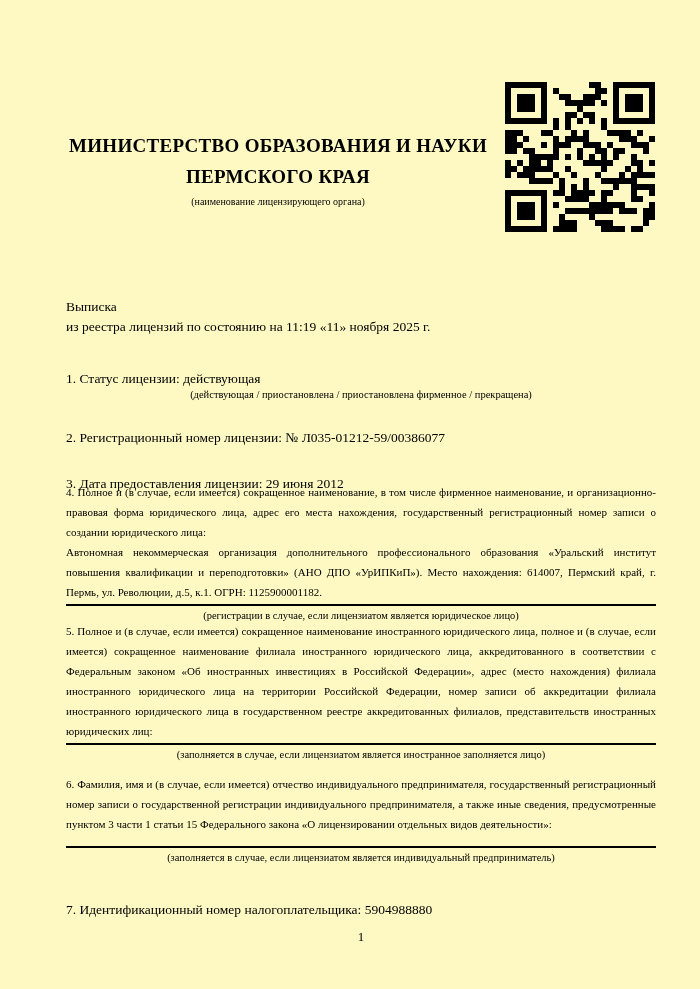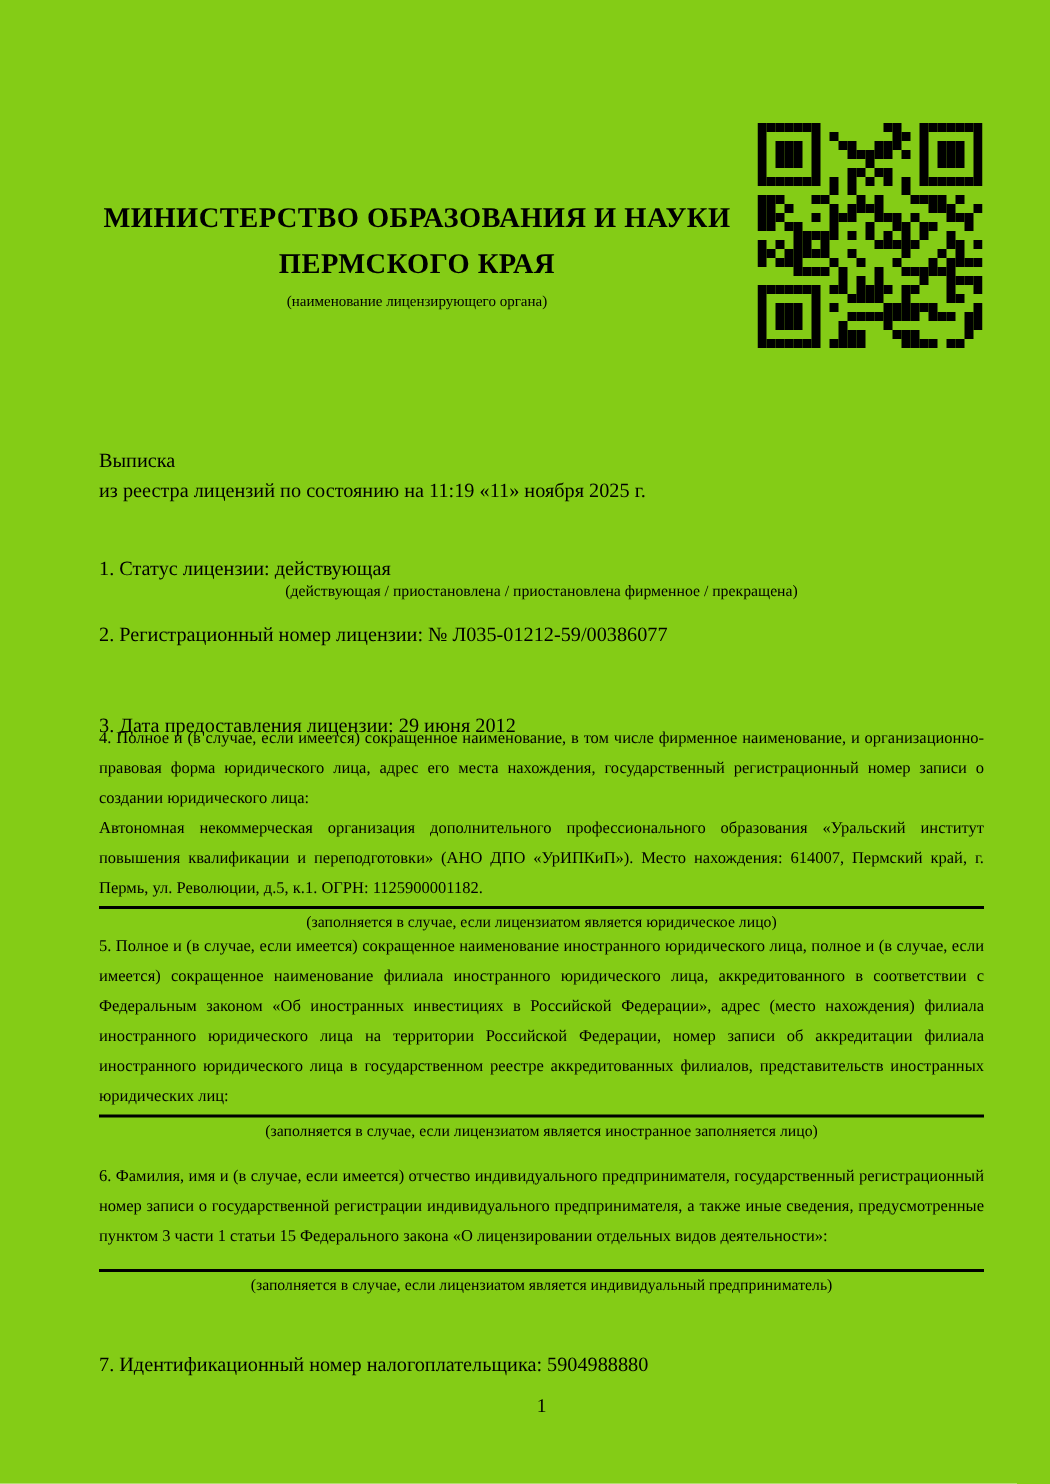--- a/index.html
+++ b/index.html
@@ -5,21 +5,21 @@
   * { margin: 0; padding: 0; box-sizing: border-box; }
   html, body { background: #ffffff; }
   body {
     width: 700px;
     height: 989px;
     position: relative;
     font-family: "Liberation Serif", serif;
     color: #000;
     overflow: hidden;
   }
-  .page { position: absolute; inset: 0; background: #84cc16; }
+  .page { position: absolute; inset: 0; background: #fef9c3; }
 
   
   .qr {
     position: absolute;
     left: 505px;
     top: 82px;
     width: 150px;
     height: 150px;
   }
 
@@ -70,21 +70,21 @@
   }
   .rule-gap { margin-top: 12px; }
   .caption-after-rule {
     text-align: center;
     font-size: 10.5px;
     line-height: 13px;
     margin-top: 3px;
   }
   .pos-i1   { top: 369px; }
   .pos-i1c  { top: 388px; }
-  .pos-i2   { top: 413px; }
+  .pos-i2   { top: 428px; }
   .pos-i3   { top: 474px; }
   .pos-i4   { top: 482px; }
   .pos-i5   { top: 621px; }
   .pos-i6   { top: 774px; }
   .pos-i7   { top: 900px; }
   .page-num { top: 927px; text-align: center; font-size: 13px; }
 </style>
 </head>
 <body>
 
@@ -413,21 +413,21 @@
   <div class="block small-caption pos-i1c">(действующая / приостановлена / приостановлена фирменное / прекращена)</div>
 
   <div class="block item-line pos-i2">2. Регистрационный номер лицензии: № Л035-01212-59/00386077</div>
 
   <div class="block item-line pos-i3">3. Дата предоставления лицензии: 29 июня 2012</div>
 
   <div class="block pos-i4">
     <div class="para">4. Полное и (в случае, если имеется) сокращенное наименование, в том числе фирменное наименование, и организационно-правовая форма юридического лица, адрес его места нахождения, государственный регистрационный номер записи о создании юридического лица:</div>
     <div class="para">Автономная некоммерческая организация дополнительного профессионального образования «Уральский институт повышения квалификации и переподготовки» (АНО ДПО «УрИПКиП»). Место нахождения: 614007, Пермский край, г. Пермь, ул. Революции, д.5, к.1. ОГРН: 1125900001182.</div>
     <div class="rule"></div>
-    <div class="caption-after-rule">(заполняется в случае, если лицензиатом является юридическое лицо)</div>
+    <div class="caption-after-rule">(регистрации в случае, если лицензиатом является юридическое лицо)</div>
   </div>
 
   <div class="block pos-i5">
     <div class="para">5. Полное и (в случае, если имеется) сокращенное наименование иностранного юридического лица, полное и (в случае, если имеется) сокращенное наименование филиала иностранного юридического лица, аккредитованного в соответствии с Федеральным законом «Об иностранных инвестициях в Российской Федерации», адрес (место нахождения) филиала иностранного юридического лица на территории Российской Федерации, номер записи об аккредитации филиала иностранного юридического лица в государственном реестре аккредитованных филиалов, представительств иностранных юридических лиц:</div>
     <div class="rule"></div>
     <div class="caption-after-rule">(заполняется в случае, если лицензиатом является иностранное заполняется лицо)</div>
   </div>
 
   <div class="block pos-i6">
     <div class="para">6. Фамилия, имя и (в случае, если имеется) отчество индивидуального предпринимателя, государственный регистрационный номер записи о государственной регистрации индивидуального предпринимателя, а также иные сведения, предусмотренные пунктом 3 части 1 статьи 15 Федерального закона «О лицензировании отдельных видов деятельности»:</div>

